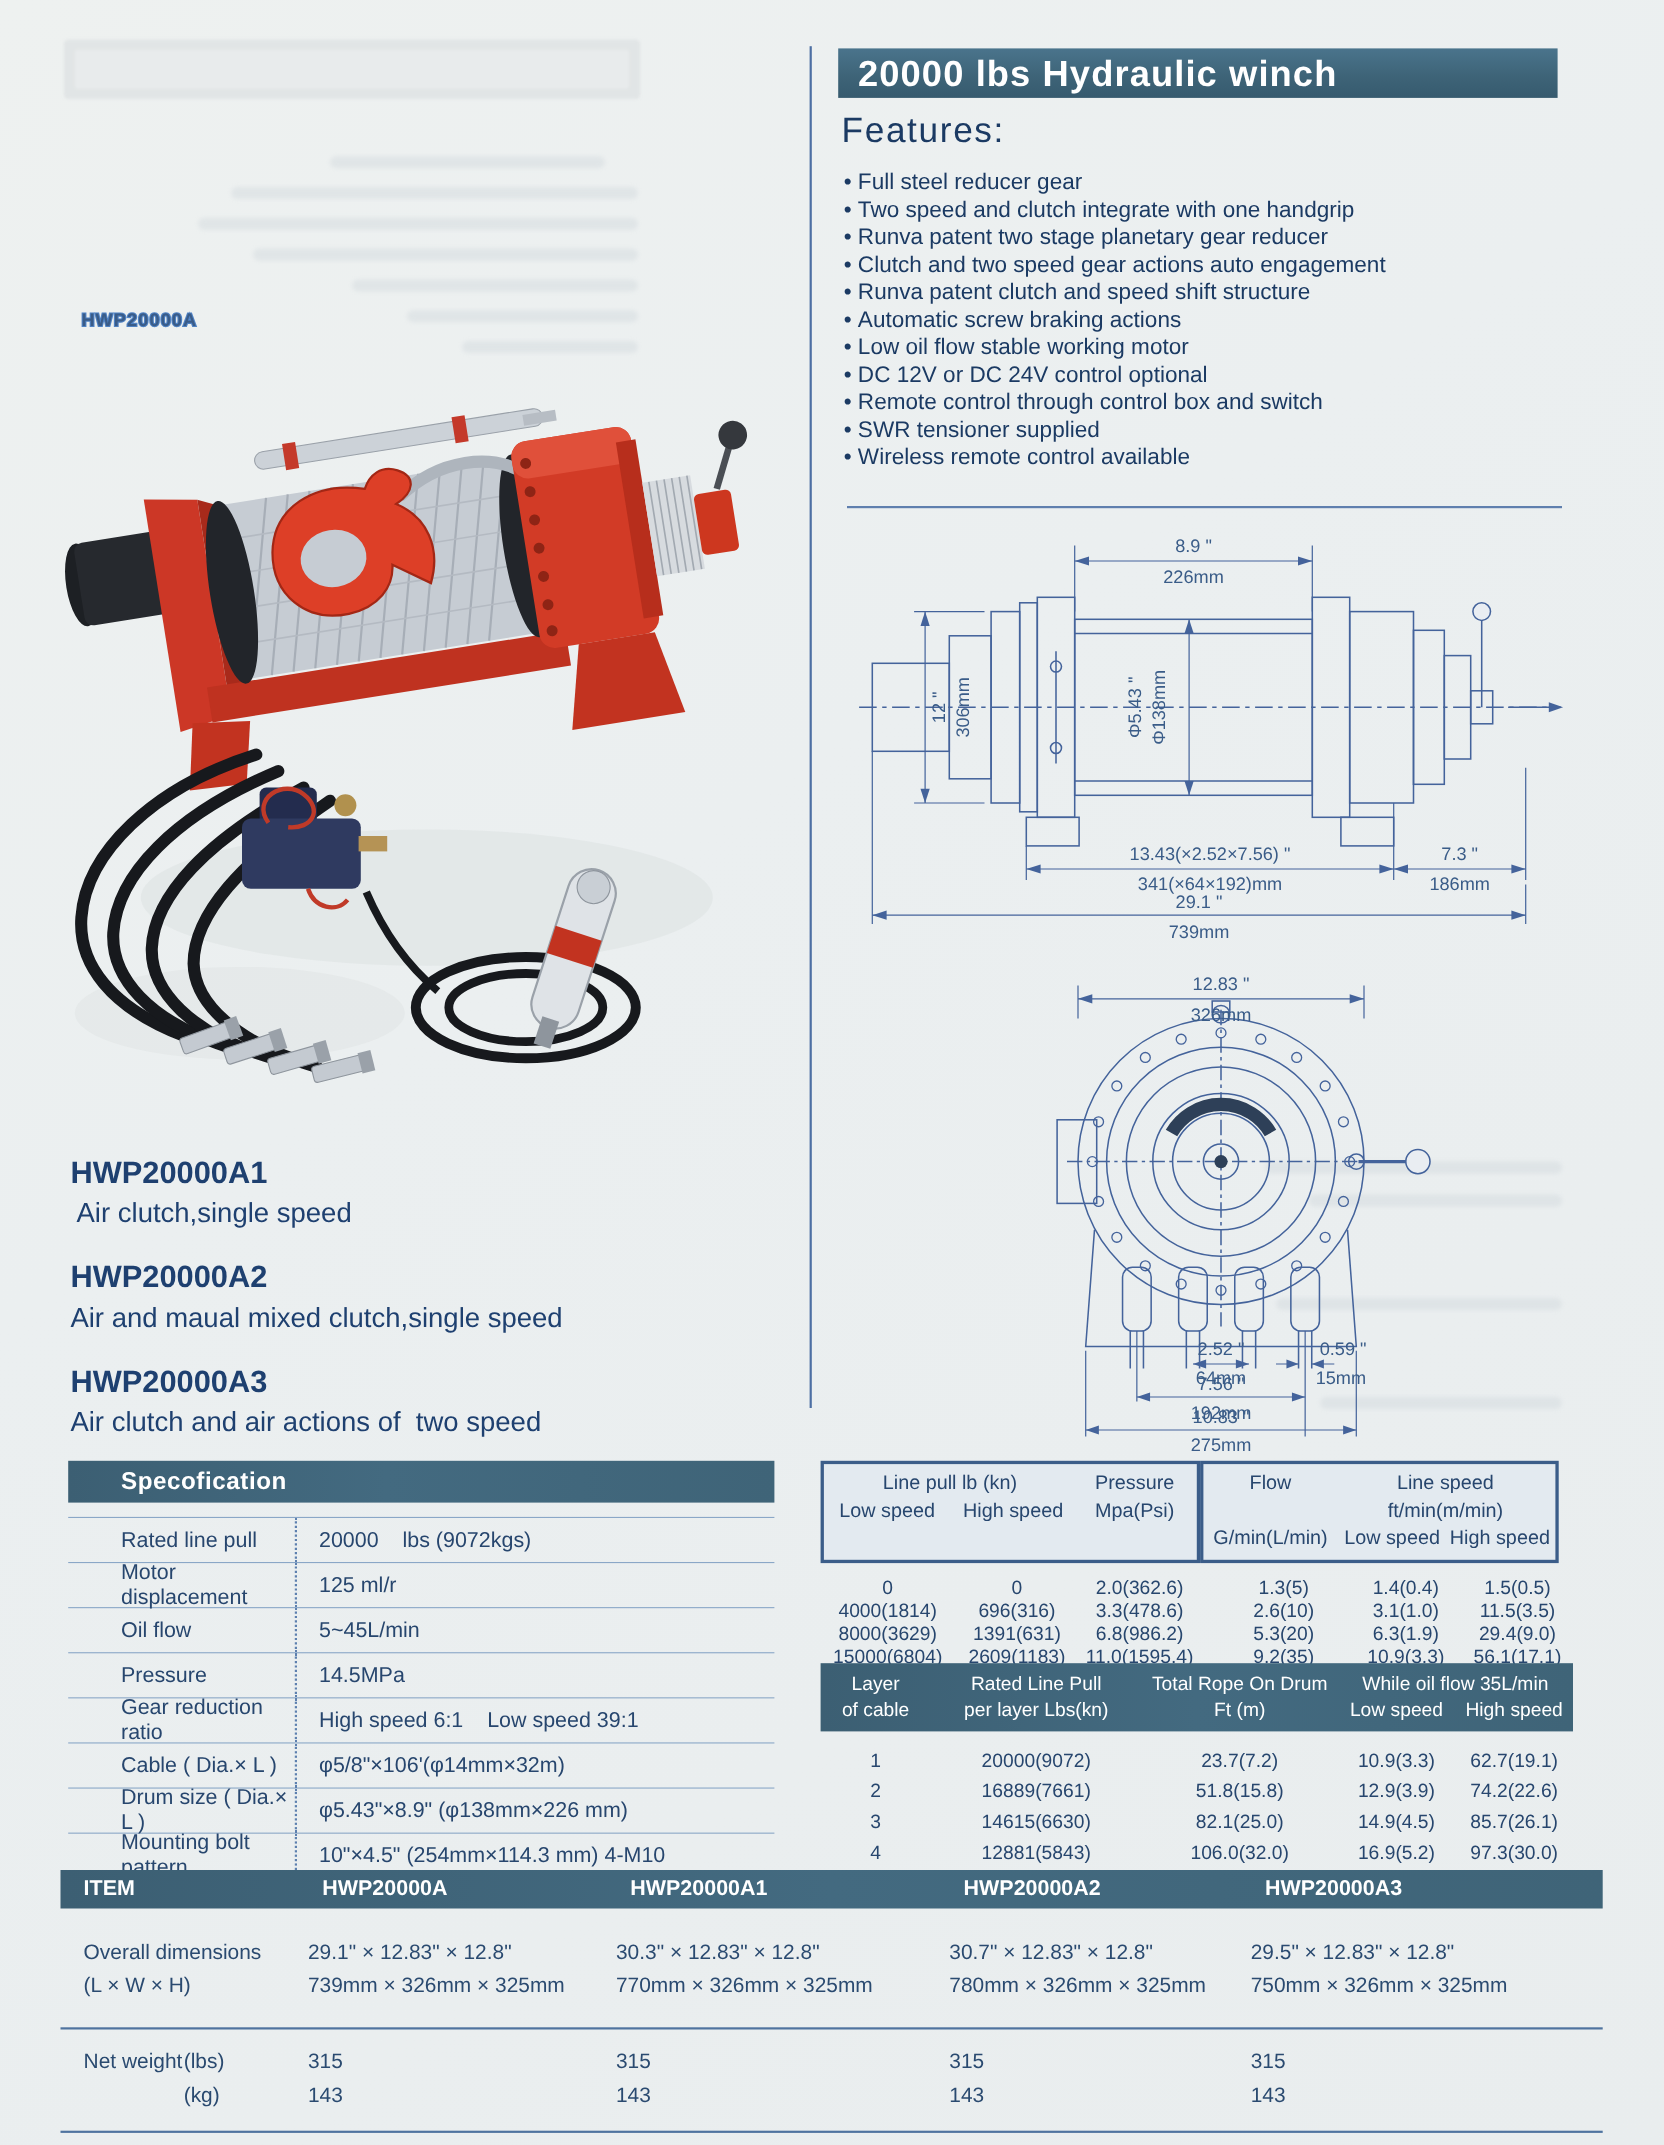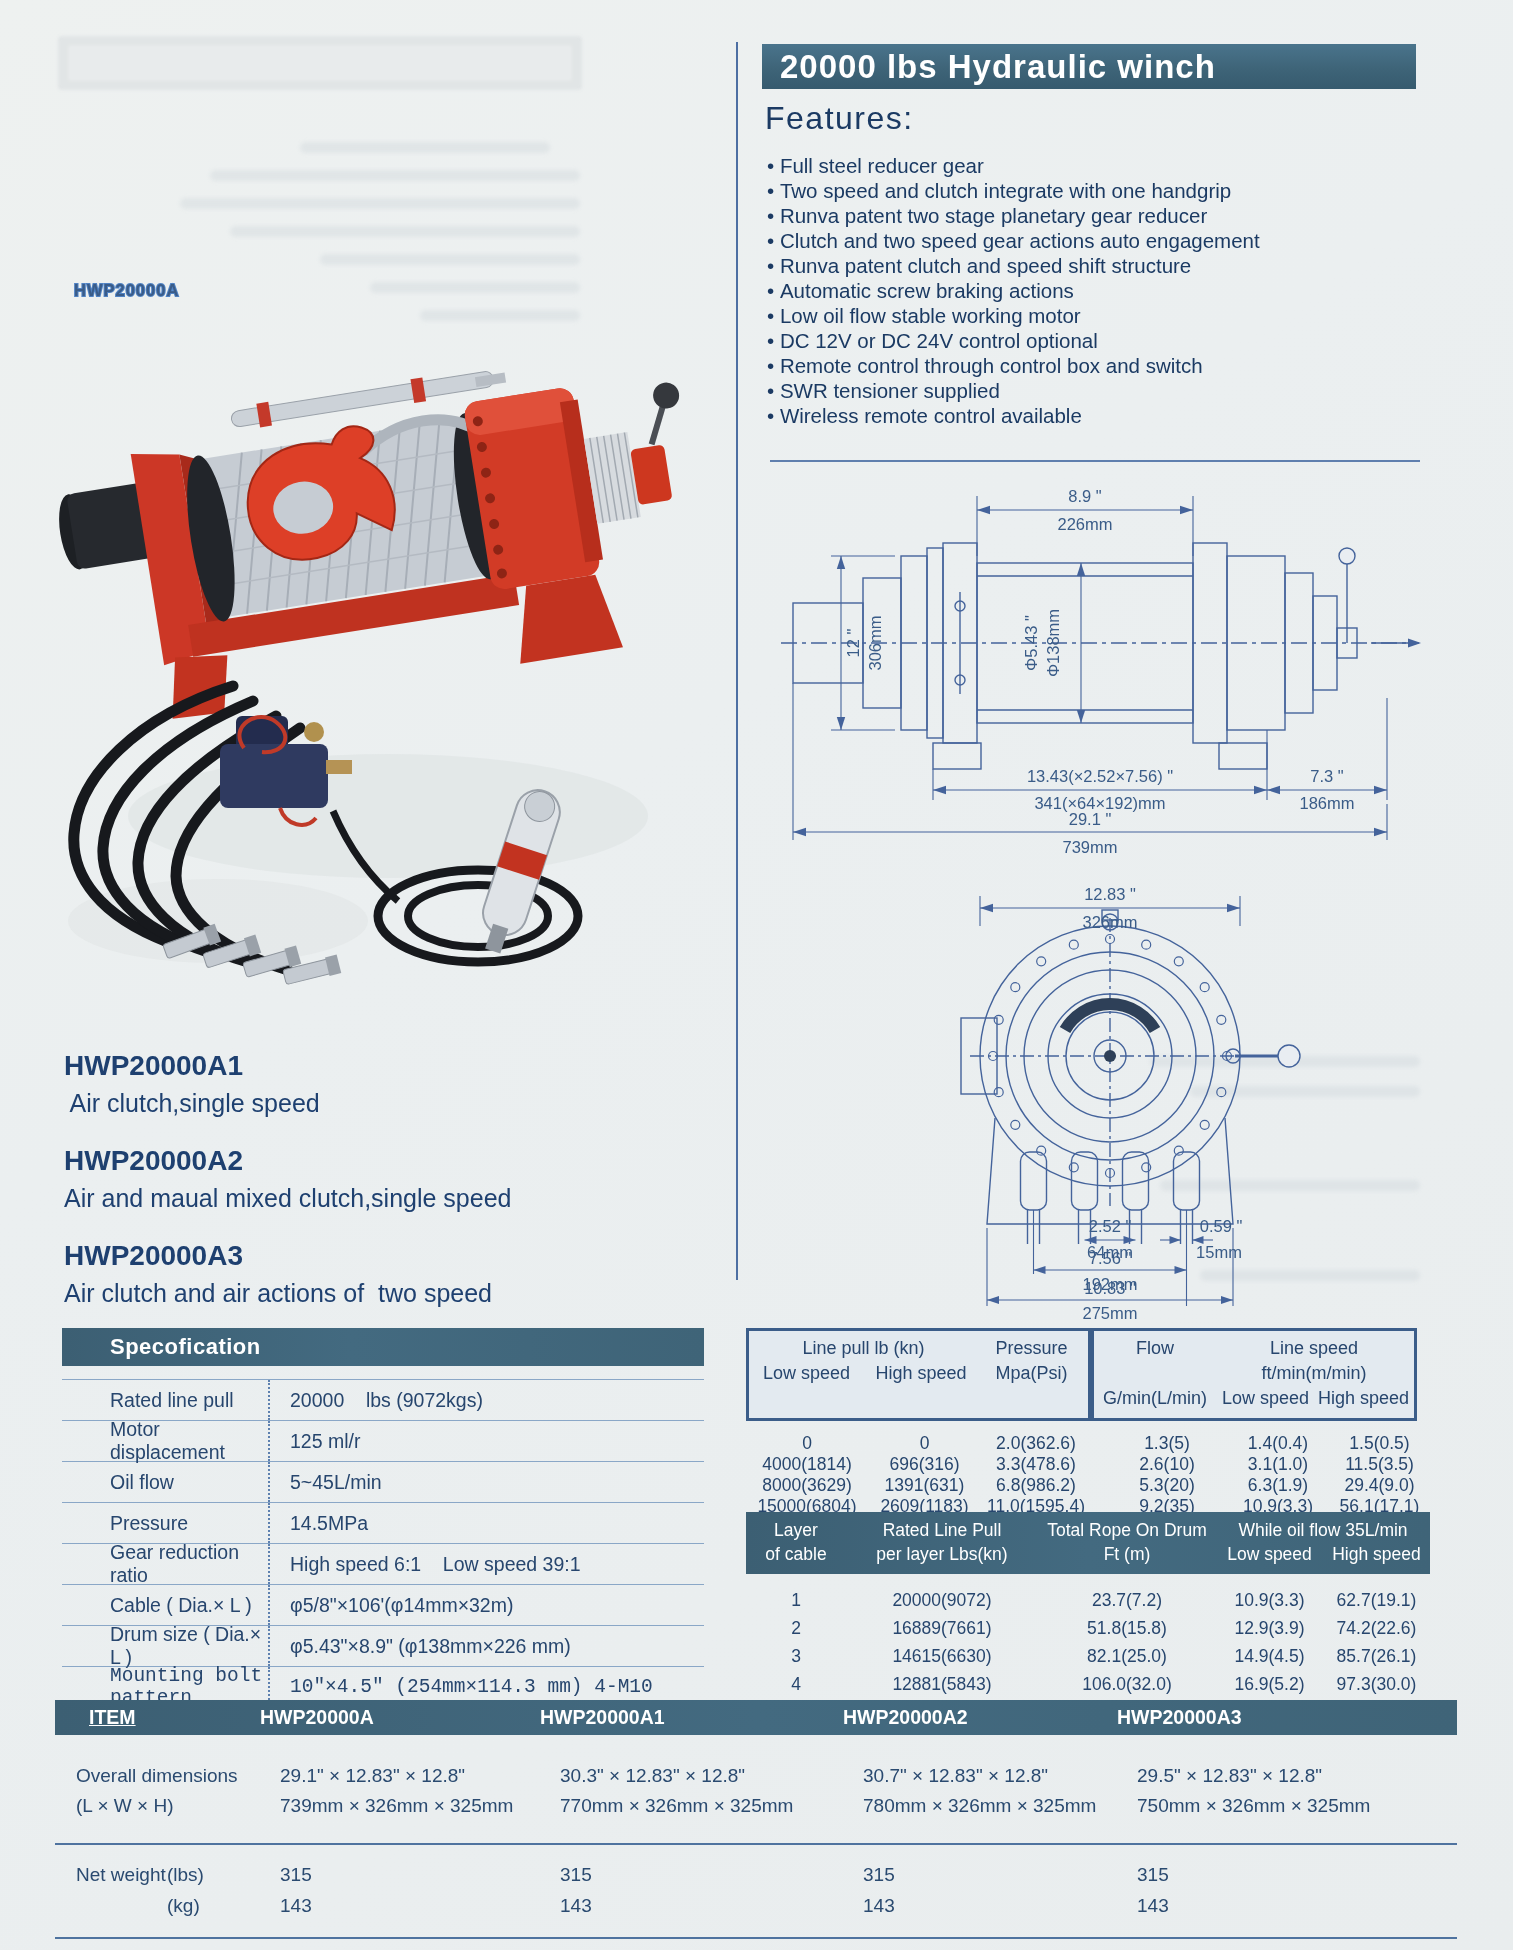--- a/index.html
+++ b/index.html
@@ -37,21 +37,21 @@
   .model-code{font-size:28px;font-weight:bold;color:#1e4070;}
   .model-desc{font-size:25px;color:#1e4070;margin-top:7px;white-space:pre;}
 
   
   .spec-table{left:62px;top:1328px;width:642px;}
   .spec-head{height:38px;background:linear-gradient(90deg,#3c5f73,#436a80 45%,#3f6478);
     color:#fff;font-weight:bold;font-size:22px;display:flex;align-items:center;
     padding-left:48px;box-sizing:border-box;letter-spacing:.5px;}
   .spec-body{margin-top:13px;}
   .spec-row{display:flex;align-items:stretch;height:40px;border-top:1px solid #8aa7c7;}
-  .spec-row:last-child{border-bottom:1px solid #8aa7c7;font-family:Liberation Mono, monospace;}
+  .spec-row:last-child{border-bottom:1px solid #8aa7c7;}
   .spec-label{width:208px;box-sizing:border-box;padding-left:48px;font-size:19.5px;color:#27466e;
     border-right:2px dotted #5d80af;display:flex;align-items:center;}
   .spec-value{padding-left:20px;font-size:19.5px;color:#27466e;display:flex;align-items:center;white-space:pre;}
 
   
   .perf{left:746px;top:1328px;width:684px;}
   .perf-header{display:flex;}
   .pbox{border:3px solid #3b5d89;background:#e3eaf0;box-sizing:border-box;padding:5px 0 7px;}
   .pbox1{width:345px;}
   .pbox2{width:326px;}
@@ -77,21 +77,21 @@
   .lh4a{width:107px;display:inline-block;} .lh4b{width:107px;display:inline-block;}
   .layer-rows{margin-top:12px;}
   .lrow{display:flex;height:28px;align-items:center;}
   .lrow span{text-align:center;font-size:17.5px;color:#27466e;}
   .lc1{width:100px;} .lc2{width:192px;} .lc3{width:178px;} .lc4{width:107px;} .lc5{width:107px;}
 
   
   .bottom{left:55px;top:1700px;width:1402px;}
   .bt-head{height:35px;background:linear-gradient(90deg,#3c5f73,#436a80 50%,#3f6478);
     display:flex;align-items:center;color:#fff;font-weight:bold;font-size:19.5px;}
-  .bh1{width:205px;padding-left:34px;box-sizing:border-box;text-decoration:underline;}
+  .bh1{width:238px;padding-left:21px;box-sizing:border-box;}
   .bh2{width:280px;} .bh3{width:303px;} .bh4{width:274px;} .bh5{width:300px;}
   .bt-dims{display:flex;margin-top:26px;}
   .bd-label{width:225px;box-sizing:border-box;padding-left:21px;}
   .bd-label div, .bd-cell div{font-size:19px;color:#2a4a70;line-height:30px;}
   .bd-c1{width:280px;} .bd-c2{width:303px;} .bd-c3{width:274px;} .bd-c4{width:300px;}
   .bt-sep{height:2px;background:#4f739f;margin-top:22px;}
   .bt-weights{margin-top:14px;}
   .bw-row{display:flex;height:31px;align-items:center;font-size:19px;color:#2a4a70;}
   .bw-label{width:225px;box-sizing:border-box;display:flex;}
   .bw-name{padding-left:21px;width:112px;box-sizing:border-box;display:inline-block;}

